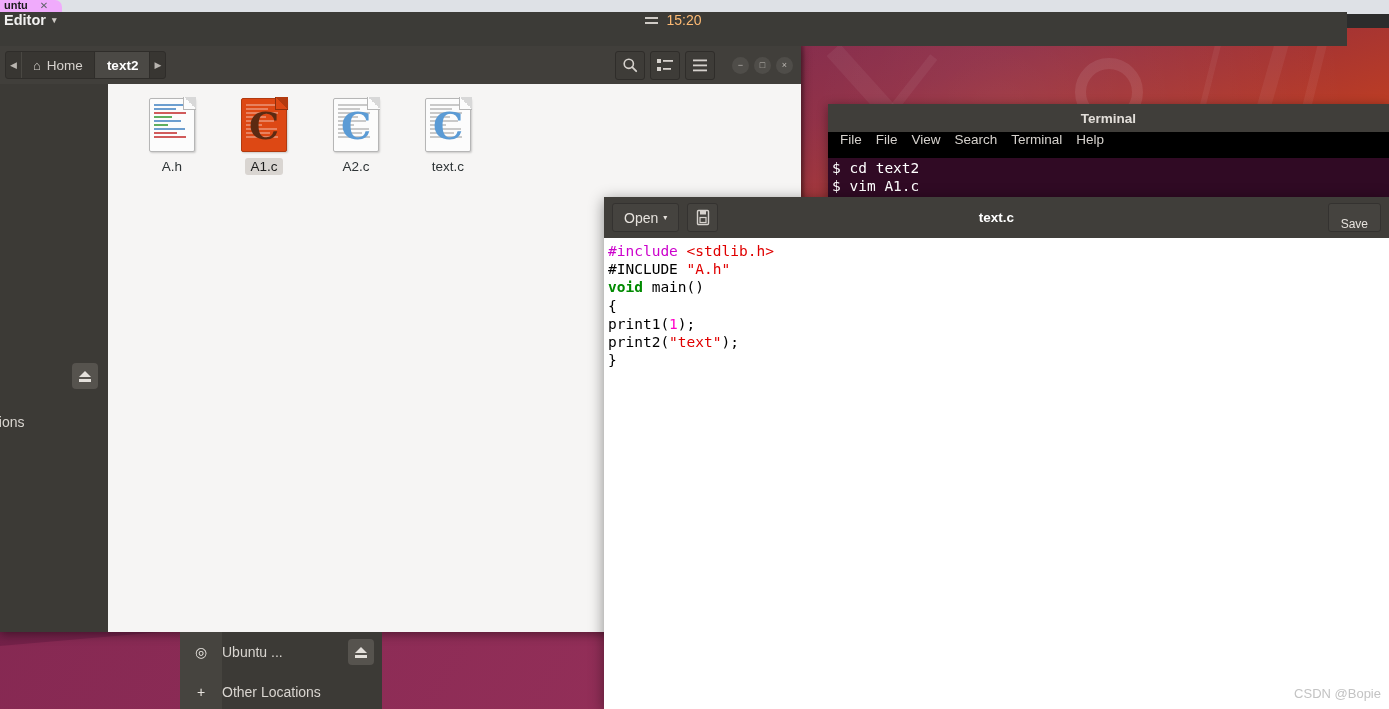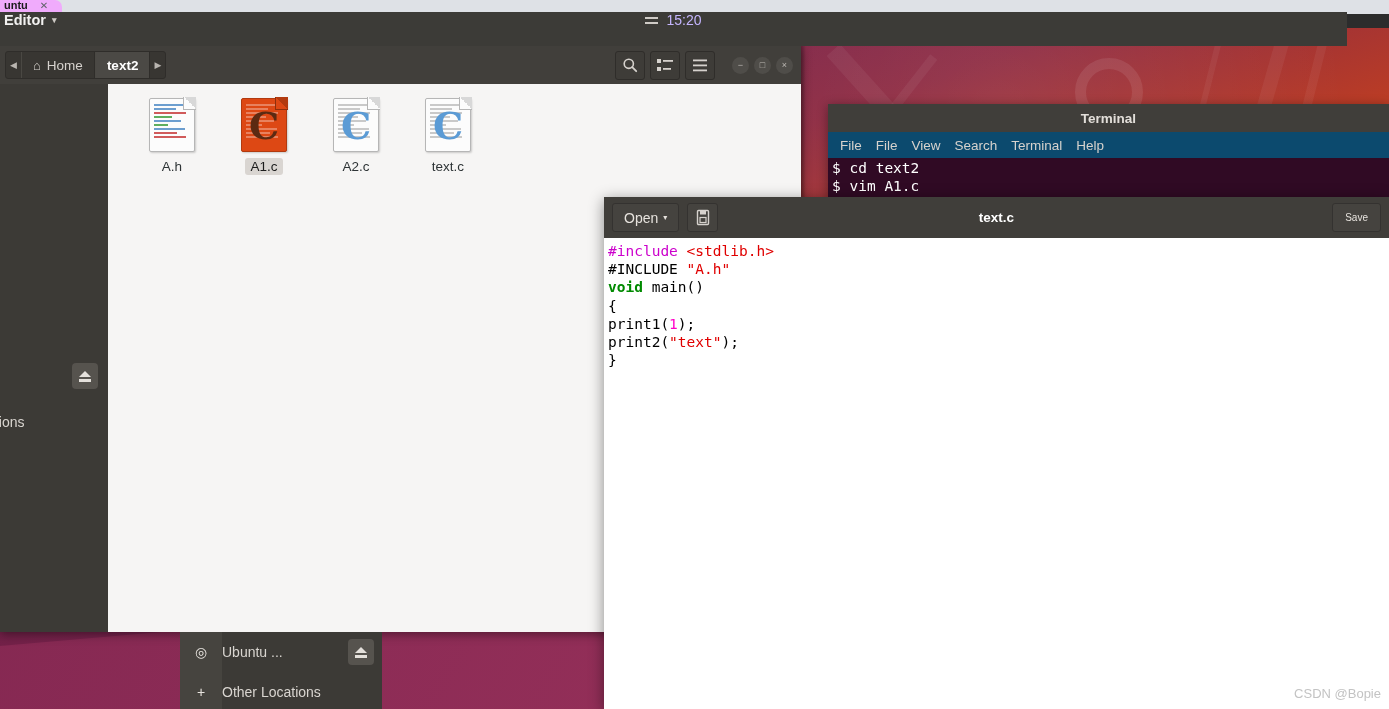--- a/index.html
+++ b/index.html
@@ -51,21 +51,21 @@
     z-index: 40;
   }
   .panel-app-menu {
     display: flex; align-items: center; gap: 6px;
     color: #f2f1f0; font-size: 14.5px; font-weight: bold; padding-left: 4px;
   }
   .panel-caret { font-size: 9px; color: #cfcbc6; }
   .panel-clock {
     position: absolute; left: 0; right: 0; margin: 0 auto;
     width: 120px; display: flex; align-items: center; justify-content: center; gap: 8px;
-    color: #c4b5fd; font-size: 14px;
+    color: #fdba74; font-size: 14px;
   }
   .clock-icon { display: inline-flex; flex-direction: column; gap: 3px; }
   .clock-icon i { display: block; height: 2px; background: #cfcbc6; }
   .clock-icon i:nth-child(1) { width: 13px; }
   .clock-icon i:nth-child(2) { width: 13px; }
 
   
   .browser-strip {
     position: absolute; left: 0; top: 0; width: 1389px; height: 14px;
     background: #dee1e6; z-index: 30;
@@ -187,21 +187,21 @@
     position: absolute; left: 828px; top: 104px; width: 561px; height: 96px;
     z-index: 22; box-shadow: 0 2px 10px rgba(0,0,0,.4);
     display: flex; flex-direction: column; overflow: hidden;
   }
   .term-title {
     height: 28px; background: #403e3a; color: #e2ded9;
     display: flex; align-items: center; justify-content: center;
     font-size: 13.5px; font-weight: bold; flex: 0 0 28px;
   }
   .term-menubar {
-    height: 26px; background: #0c4a6e; display: flex; align-items: center;
+    height: 26px; background: #000000; display: flex; align-items: flex-start;
     gap: 14px; padding-left: 12px; flex: 0 0 26px;
   }
   .term-menubar span { color: #d6d2cd; font-size: 13.5px; }
   .term-screen {
     flex: 1; background: #300a24; padding: 1px 0 0 0;
     font-family: "DejaVu Sans Mono", monospace; font-size: 14.5px;
     color: #ffffff; line-height: 18px;
   }
   .term-line { padding-left: 4px; white-space: pre; }
 
@@ -226,22 +226,22 @@
     border-radius: 3px; background: #45433f; display: flex;
     align-items: center; justify-content: center;
   }
   .ged-title-wrap {
     position: absolute; left: 0; right: 0; text-align: center; pointer-events: none;
   }
   .ged-title { color: #ffffff; font-size: 13.5px; font-weight: bold; line-height: 15px; }
   .ged-subtitle { color: #b4b0ab; font-size: 11px; line-height: 13px; }
   .ged-save {
     margin-left: auto; height: 29px; padding: 0 12px; border: 1px solid #343230;
-    border-radius: 3px; background: #45433f; color: #e6e2dd; font-size: 10px;
-    display: flex; align-items: center;
+    border-radius: 3px; background: #45433f; color: #e6e2dd; font-size: 12px;
+    display: flex; align-items: flex-end;
   }
   .ged-body {
     flex: 1; background: #ffffff; padding: 4px 0 0 4px;
     font-family: "DejaVu Sans Mono", monospace; font-size: 14.5px;
     line-height: 18.2px; color: #000000; overflow: hidden;
   }
   .code-line { white-space: pre; }
   .tok-pre   { color: #cc00cc; }
   .tok-str   { color: #e00000; }
   .tok-kw    { color: #008a00; font-weight: bold; }

